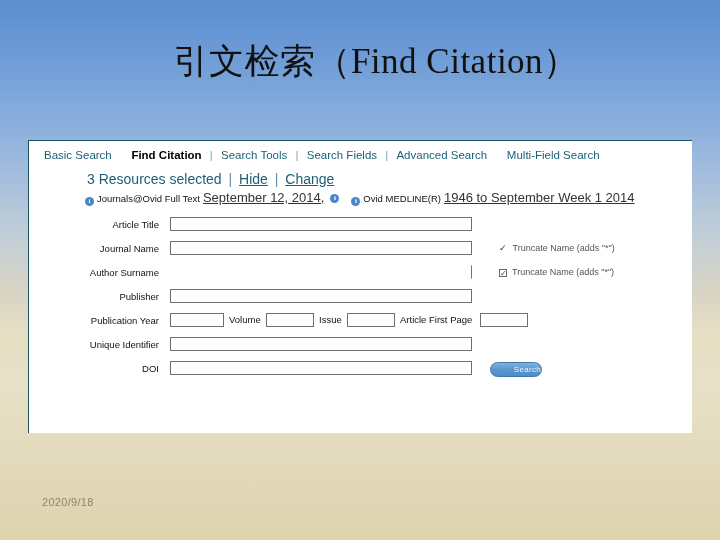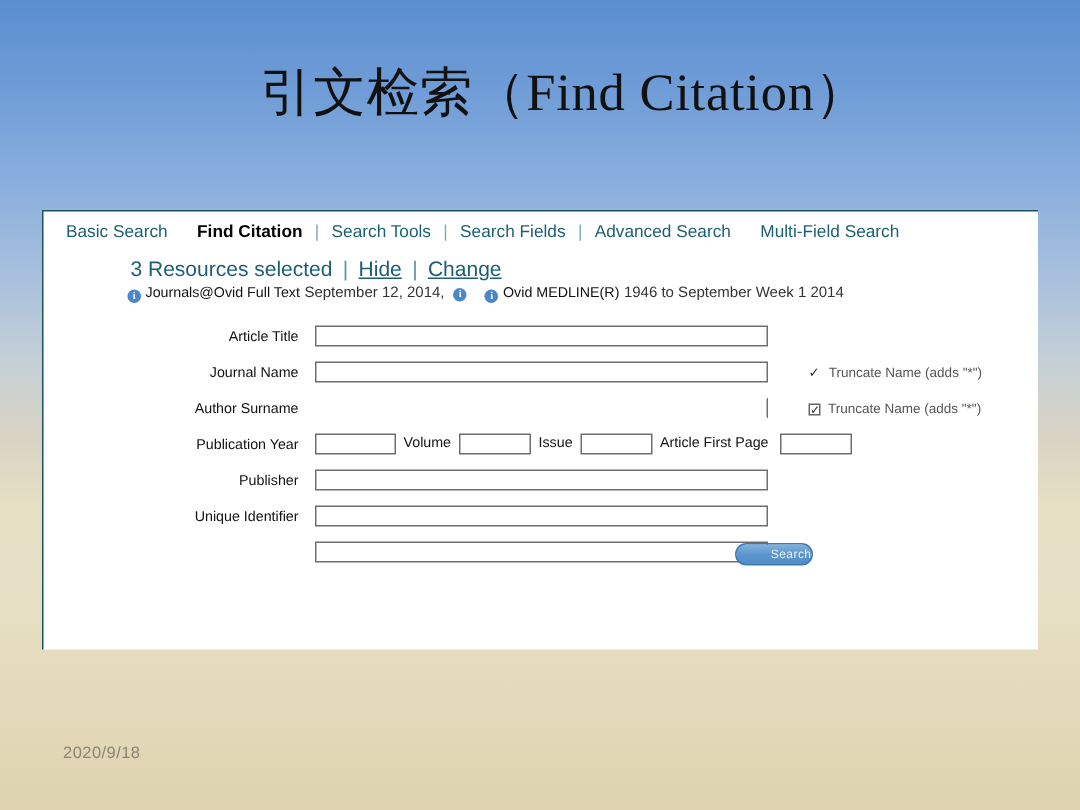--- a/index.html
+++ b/index.html
@@ -123,33 +123,32 @@
     line-height: 9px;
     text-align: center;
     font-family: "Liberation Serif", serif;
     font-weight: bold;
     margin-right: 3px;
     position: relative;
     top: 1px;
     flex: none;
   }
   .res-name { font-size: 9.5px; color: #111; }
-  .res-sub { font-size: 10px; color: #333; margin-left: 3px; }
+  .res-sub { font-size: 13px; color: #333; margin-left: 3px; text-decoration: underline; }
 
   
   .form {
     position: absolute;
     left: 0;
     top: 72px;
     width: 664px;
   }
   .frow {
     position: relative;
     height: 24px;
-    margin-left: 40px;
   }
   .flabel {
     position: absolute;
     left: 0;
     width: 130px;
     text-align: right;
     font-size: 9.5px;
     color: #111;
     line-height: 24px;
   }
@@ -305,41 +304,42 @@
 
       <div class="frow">
         <div class="flabel">Author Surname</div>
         <input class="finput faint" type="text" value="" style="">
         <div class="trunc">
           <span class="chk-box">✓</span><span>Truncate Name (adds "*")</span>
         </div>
       </div>
 
       <div class="frow">
+        <div class="flabel">Publisher</div>
+        <input class="finput" type="text" value="" style="">
+      </div>
+
+      <div class="frow">
         <div class="flabel">Publication Year</div>
         <input class="small-input" style="left: 141px; width: 54px;" type="text" value="">
         <div class="inline-lab" style="left:200px;">Volume</div>
         <input class="small-input" style="left: 237px; width: 48px;" type="text" value="">
         <div class="inline-lab" style="left:290px;">Issue</div>
         <input class="small-input" style="left: 318px; width: 48px;" type="text" value="">
         <div class="inline-lab" style="left:371px;">Article First Page</div>
         <input class="small-input" style="left: 451px; width: 48px;" type="text" value="">
       </div>
 
       <div class="frow">
-        <div class="flabel">Publisher</div>
-        <input class="finput" type="text" value="" style="">
-      </div>
-
-      <div class="frow">
         <div class="flabel">Unique Identifier</div>
         <input class="finput" type="text" value="" style="">
       </div>
 
       <div class="frow">
+        <div class="flabel">DOI</div>
         <input class="finput" type="text" value="" style="">
       </div>
 
     </div>
 
     <div class="search-btn">Search</div>
 
   </div>
 
   <div class="date">2020/9/18</div>

